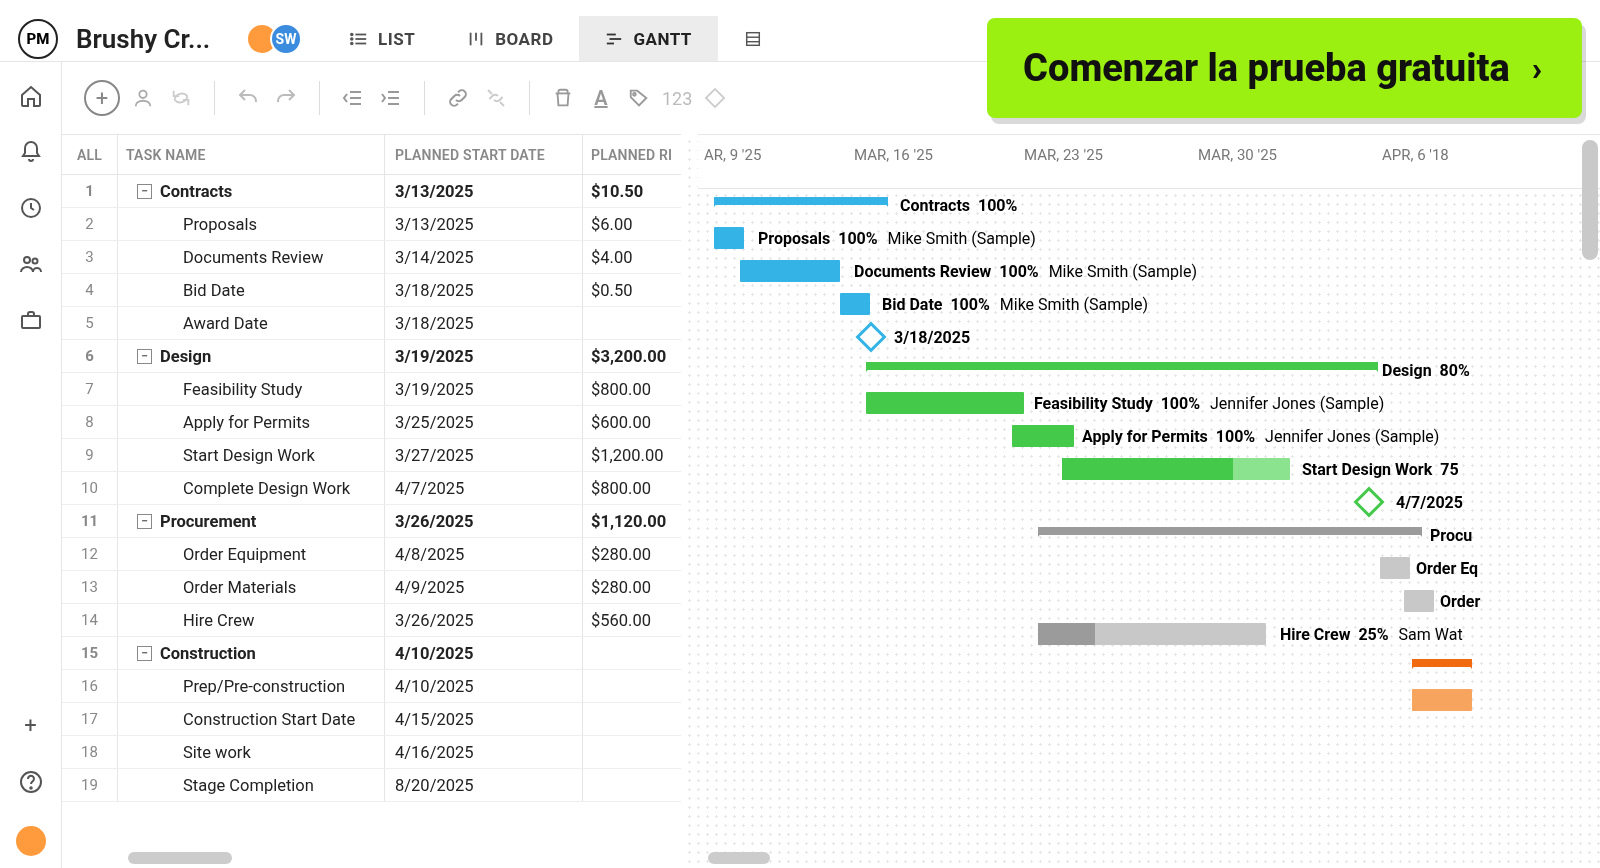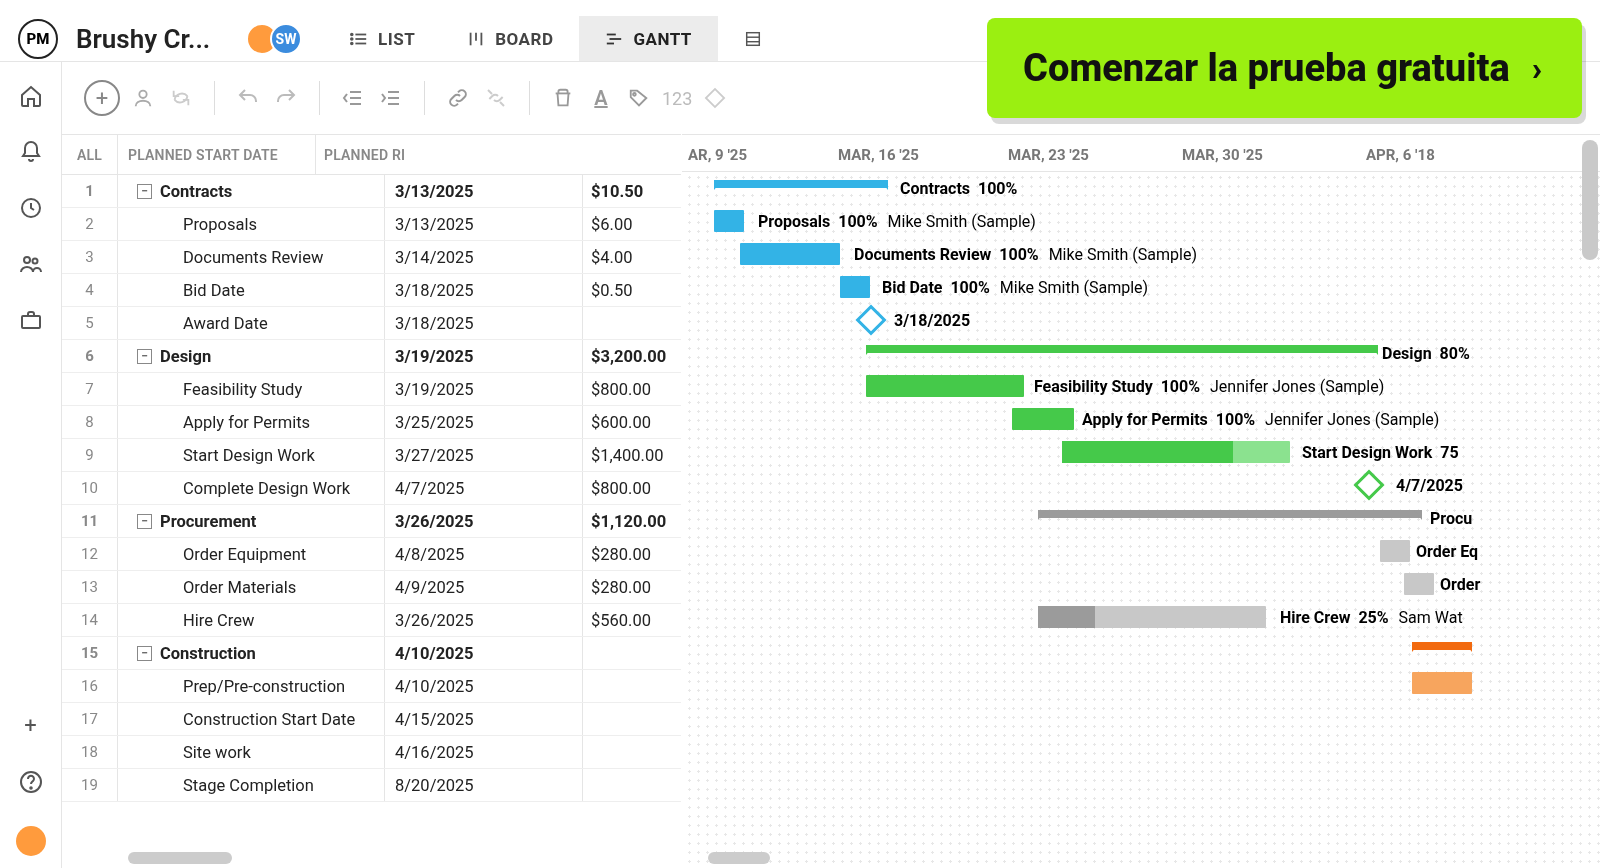--- a/index.html
+++ b/index.html
@@ -51,21 +51,21 @@
 .grow .color-strip { width:8px; margin-left:-1px; margin-right:4px; }
 .grow.parent { font-weight:700; }
 .grow .gc-name { position:relative; overflow:hidden; white-space:nowrap; }
 .collapse-box { width:15px; height:15px; border:1.5px solid #888; display:flex; align-items:center; justify-content:center; font-size:12px; color:#666; margin-right:8px; flex-shrink:0; line-height:1; }
 .child-indent { padding-left:46px; }
 
 .hscroll-thumb { position:absolute; bottom:4px; left:66px; width:104px; height:12px; background:#ccc; border-radius:6px; }
 
 
 .gantt { flex:1; position:relative; overflow:hidden; background-image:radial-gradient(circle,#e7e7e7 1.2px,transparent 1.2px); background-size:9px 9px; background-position:3px 3px; }
-.timeline-head { height:38px; border-bottom:1px solid #e5e5e5; border-top:1px solid #e5e5e5; display:flex; position:relative; background:#fff; color:#777; font-size:15px; font-weight:700; }
+.timeline-head { height:55px; border-bottom:1px solid #e5e5e5; border-top:1px solid #e5e5e5; display:flex; position:relative; background:#fff; color:#777; font-size:15px; font-weight:400;margin-left:16px; }
 .tl-label { position:absolute; top:0; height:20px; display:flex; align-items:center; }
 .gantt-body { position:relative; }
 .gantt-row { height:33px; position:relative; }
 
 .bar { position:absolute; height:22px; top:5px; border-radius:1px; }
 .bar.summary { height:8px; top:8px; }
 .bar.summary::before, .bar.summary::after { content:""; position:absolute; top:0; width:0; height:0; border-top:10px solid currentColor; }
 .bar.summary::before { left:0; border-right:8px solid transparent; }
 .bar.summary::after { right:0; border-left:8px solid transparent; }
 .diamond { position:absolute; width:22px; height:22px; top:5px; border:3px solid; transform:rotate(45deg); background:#fff; }
@@ -266,20 +266,21 @@
         <rect x="5" y="5" width="14" height="14" transform="rotate(45 12 12)"></rect>
       </svg>
     </div>
 </div>
 
 <div class="main">
 
   <div class="grid">
     <div class="grid-head">
       <div class="gc-num">ALL</div>
+      <div class="gc-name">TASK NAME</div>
       <div class="gc-date">PLANNED START DATE</div>
       <div class="gc-cost">PLANNED RI</div>
     </div>
     <div id="grid-rows">
         <div class="grow parent">
           <div class="gc-num">1</div>
           <div class="gc-name">
             <div class="color-strip" style="background: rgb(51, 179, 230);"></div>
             <div class="collapse-box">−</div>
             <span>Contracts</span>
@@ -351,21 +352,21 @@
           <div class="gc-date">3/25/2025</div>
           <div class="gc-cost">$600.00</div>
         </div>
         <div class="grow">
           <div class="gc-num">9</div>
           <div class="gc-name">
             <div class="color-strip" style="background: rgb(69, 201, 74);"></div>
             <span class="child-indent">Start Design Work</span>
           </div>
           <div class="gc-date">3/27/2025</div>
-          <div class="gc-cost">$1,400.00</div>
+          <div class="gc-cost">$1,200.00</div>
         </div>
         <div class="grow">
           <div class="gc-num">10</div>
           <div class="gc-name">
             <div class="color-strip" style="background: rgb(69, 201, 74);"></div>
             <span class="child-indent">Complete Design Work</span>
           </div>
           <div class="gc-date">4/7/2025</div>
           <div class="gc-cost">$800.00</div>
         </div>

